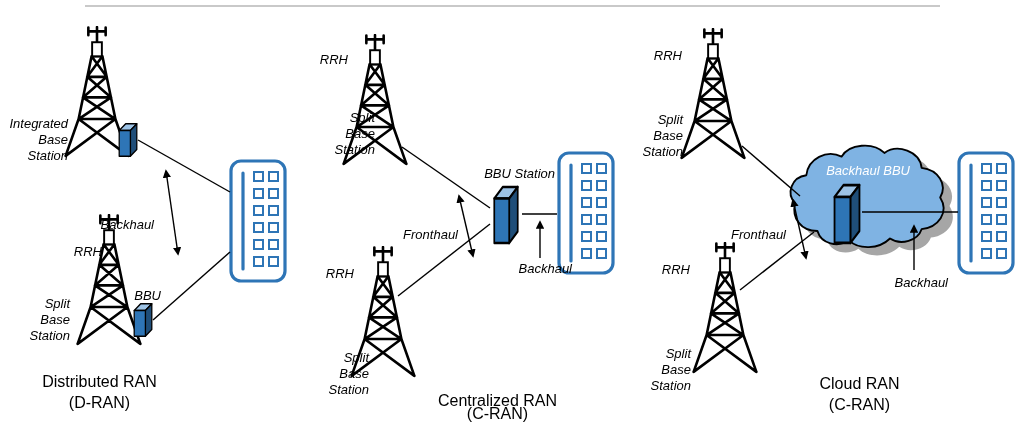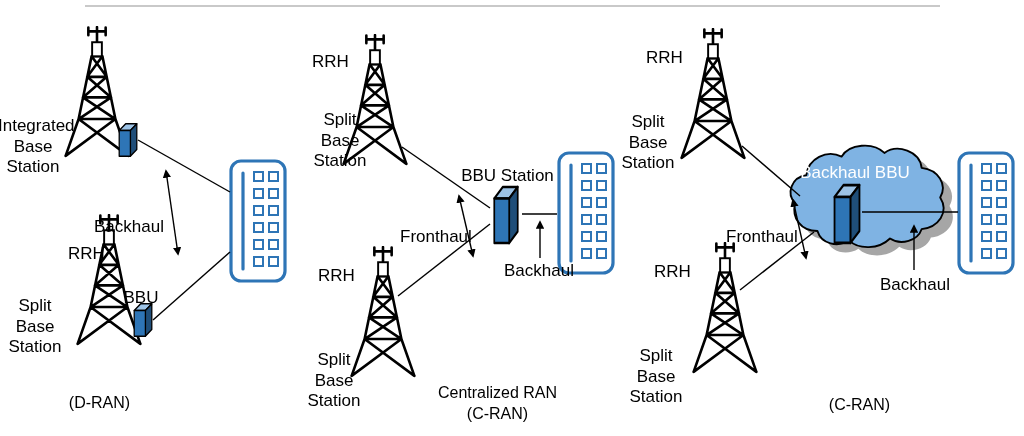--- a/index.html
+++ b/index.html
@@ -2,21 +2,21 @@
 <html><head>
 <meta charset="utf-8">
 <style>
   * { margin:0; padding:0; box-sizing:border-box; }
   html,body { background:#ffffff; }
   body { font-family:"Liberation Sans", sans-serif; color:#000; }
   .canvas { position:relative; width:1024px; height:436px; background:#fff; overflow:hidden; }
   .topline { position:absolute; left:85px; top:5px; width:855px; height:2px; background:#c9c9c9; z-index:1; }
   .shape { position:absolute; z-index:2; }
   .overlay { position:absolute; left:0; top:0; width:1024px; height:436px; z-index:4; }
-  .lbl { position:absolute; font-size:17px; line-height:1.22; text-align:center; white-space:pre-line; z-index:6; }
+  .lbl { position:absolute; font-size:13px; line-height:1.22; text-align:right; white-space:pre-line; z-index:6;font-style:italic; }
   .lbl.white { color:#fff; }
   .title { position:absolute; font-size:16px; line-height:1.2; text-align:center; white-space:pre-line; z-index:6; }
   
   .tower-stroke { stroke:#000; stroke-width:2.4; fill:none; stroke-linecap:round; stroke-linejoin:round; }
   .rrh-unit { fill:#fff; stroke:#000; stroke-width:1.8; }
   .rack-outer { fill:#fff; stroke:#2e75b6; stroke-width:3.2; }
   .rack-rail { stroke:#2e75b6; stroke-width:3.2; fill:none; stroke-linecap:round; }
   .rack-sq { fill:#fff; stroke:#2e75b6; stroke-width:2; }
   .face-front { fill:#2e75b6; stroke:#000; stroke-width:1.6; stroke-linejoin:round; }
   .face-top { fill:#9dc3e6; stroke:#000; stroke-width:1.6; stroke-linejoin:round; }
@@ -147,38 +147,40 @@
     <line class="conn" x1="914" y1="270" x2="914" y2="226" marker-end="url(#arrow)"></line>
   </svg>
 
   <div class="lbl" style="left:-2px;top:116px;width:70px">Integrated
 Base Station</div>
   <div class="lbl" style="left:68px;top:244px;width:34px">RRH</div>
   <div class="lbl" style="left:121px;top:288px;width:40px">BBU</div>
   <div class="lbl" style="left:0px;top:296px;width:70px">Split
 Base Station</div>
   <div class="lbl" style="left:94px;top:217px;width:60px">Backhaul</div>
+  <div class="title" style="left:12px;top:372px;width:175px">Distributed RAN</div>
   <div class="title" style="left:12px;top:393px;width:175px">(D-RAN)</div>
 
   <div class="lbl" style="left:312px;top:52px;width:36px">RRH</div>
   <div class="lbl" style="left:305px;top:110px;width:70px">Split
 Base Station</div>
   <div class="lbl" style="left:318px;top:266px;width:36px">RRH</div>
   <div class="lbl" style="left:299px;top:350px;width:70px">Split
 Base Station</div>
   <div class="lbl" style="left:460px;top:166px;width:95px">BBU Station</div>
   <div class="lbl" style="left:400px;top:227px;width:58px">Fronthaul</div>
   <div class="lbl" style="left:504px;top:261px;width:68px">Backhaul</div>
-  <div class="title" style="left:410px;top:383px;width:175px">Centralized RAN</div>
+  <div class="title" style="left:410px;top:391px;width:175px">Centralized RAN</div>
   <div class="title" style="left:410px;top:404px;width:175px">(C-RAN)</div>
 
   <div class="lbl" style="left:646px;top:48px;width:36px">RRH</div>
   <div class="lbl" style="left:613px;top:112px;width:70px">Split
 Base Station</div>
   <div class="lbl" style="left:654px;top:262px;width:36px">RRH</div>
   <div class="lbl" style="left:621px;top:346px;width:70px">Split
 Base Station</div>
   <div class="lbl white" style="left:800px;top:163px;width:110px">Backhaul BBU</div>
   <div class="lbl" style="left:726px;top:227px;width:60px">Fronthaul</div>
   <div class="lbl" style="left:880px;top:275px;width:68px">Backhaul</div>
+  <div class="title" style="left:772px;top:374px;width:175px">Cloud RAN</div>
   <div class="title" style="left:772px;top:395px;width:175px">(C-RAN)</div>
 
 </div>
 
 </body></html>

